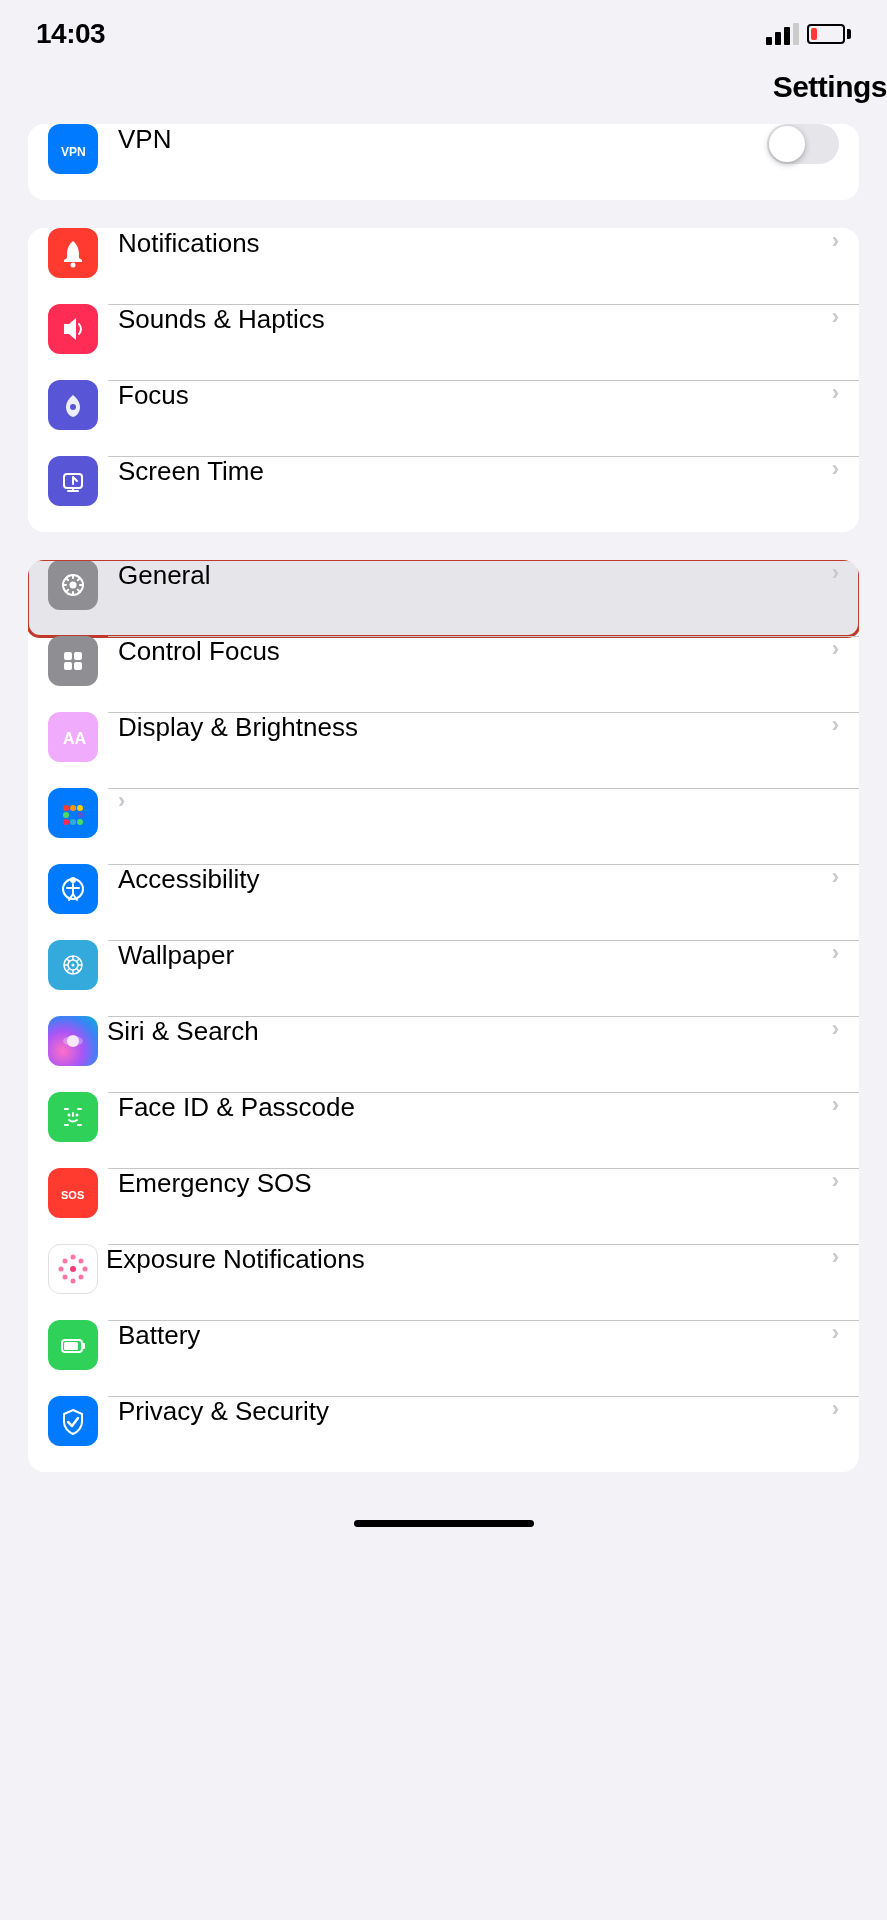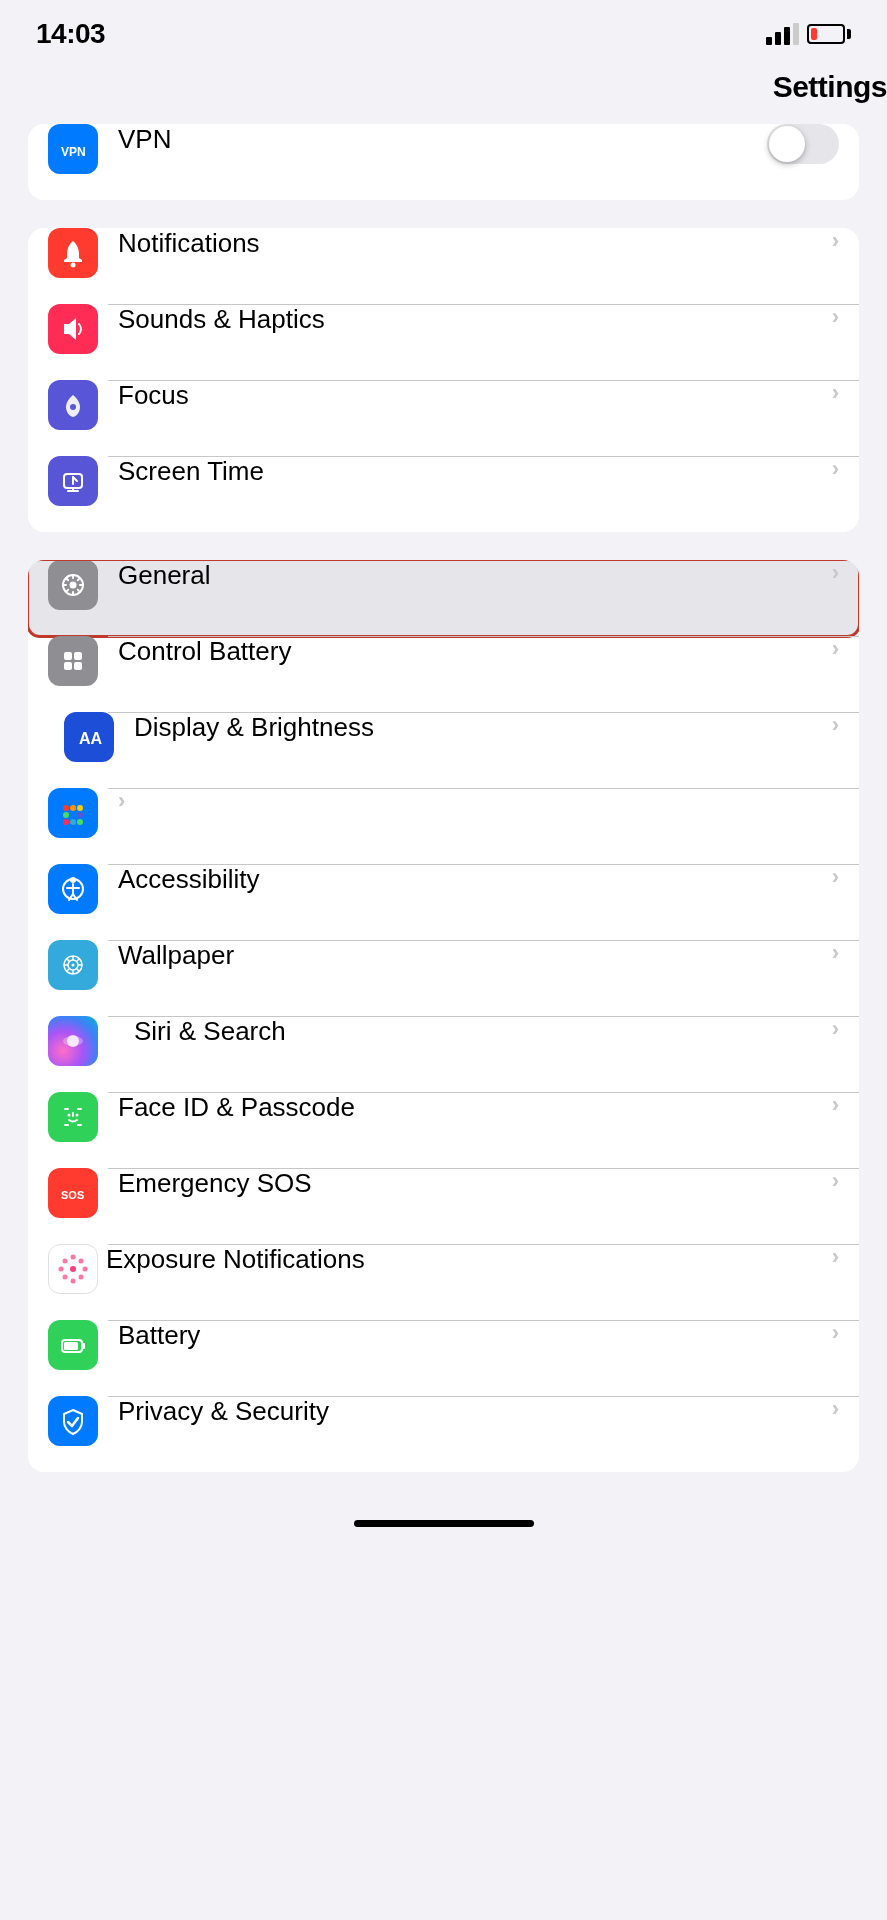--- a/index.html
+++ b/index.html
@@ -170,21 +170,21 @@
     }
 
     
     .icon-vpn { background: #007aff; }
     .icon-notifications { background: #ff3b30; }
     .icon-sounds { background: #ff2d55; }
     .icon-focus { background: #5856d6; }
     .icon-screentime { background: #5856d6; }
     .icon-general { background: #8e8e93; }
     .icon-controlcentre { background: #8e8e93; }
-    .icon-display { background: #1d4ed8; margin-left: 16px; }
+    .icon-display { background: #f0abfc; }
     .icon-homescreen { background: #007aff; }
     .icon-accessibility { background: #007aff; }
     .icon-wallpaper { background: #34aadc; }
     .icon-faceid { background: #30d158; }
     .icon-emergencysos { background: #ff3b30; }
     .icon-battery { background: #30d158; }
     .icon-privacy { background: #007aff; }
 
     
     .icon-svg {
@@ -343,21 +343,21 @@
 
   <div class="settings-row">
     <div class="row-icon icon-controlcentre">
       <svg class="icon-svg" viewBox="0 0 30 30">
         <rect x="6" y="6" width="8" height="8" rx="2" fill="white"></rect>
         <rect x="16" y="6" width="8" height="8" rx="2" fill="white"></rect>
         <rect x="6" y="16" width="8" height="8" rx="2" fill="white"></rect>
         <rect x="16" y="16" width="8" height="8" rx="2" fill="white"></rect>
       </svg>
     </div>
-    <span class="row-label">Control Battery</span>
+    <span class="row-label">Control Focus</span>
     <span class="chevron">›</span>
   </div>
 
   <div class="settings-row">
     <div class="row-icon icon-display">
       <svg class="icon-svg" viewBox="0 0 30 30">
         <text x="5" y="22" font-size="16" fill="white" font-weight="700" font-family="Arial">AA</text>
       </svg>
     </div>
     <span class="row-label">Display &amp; Brightness</span>
@@ -416,21 +416,21 @@
     <span class="chevron">›</span>
   </div>
 
   <div class="settings-row">
     <div class="siri-icon">
       <svg width="28" height="28" viewBox="0 0 28 28">
         <circle cx="14" cy="14" r="6" fill="white" opacity="0.8"></circle>
         <ellipse cx="14" cy="14" rx="10" ry="5" fill="white" opacity="0.3"></ellipse>
       </svg>
     </div>
-    <span class="row-label" style="margin-left:36px">Siri &amp; Search</span>
+    <span class="row-label" style="margin-left:9px">Siri &amp; Search</span>
     <span class="chevron">›</span>
   </div>
 
   <div class="settings-row">
     <div class="row-icon icon-faceid">
       <svg class="icon-svg" viewBox="0 0 30 30">
         <rect x="6" y="6" width="5" height="2" rx="1" fill="white"></rect>
         <rect x="19" y="6" width="5" height="2" rx="1" fill="white"></rect>
         <rect x="6" y="22" width="5" height="2" rx="1" fill="white"></rect>
         <rect x="19" y="22" width="5" height="2" rx="1" fill="white"></rect>

